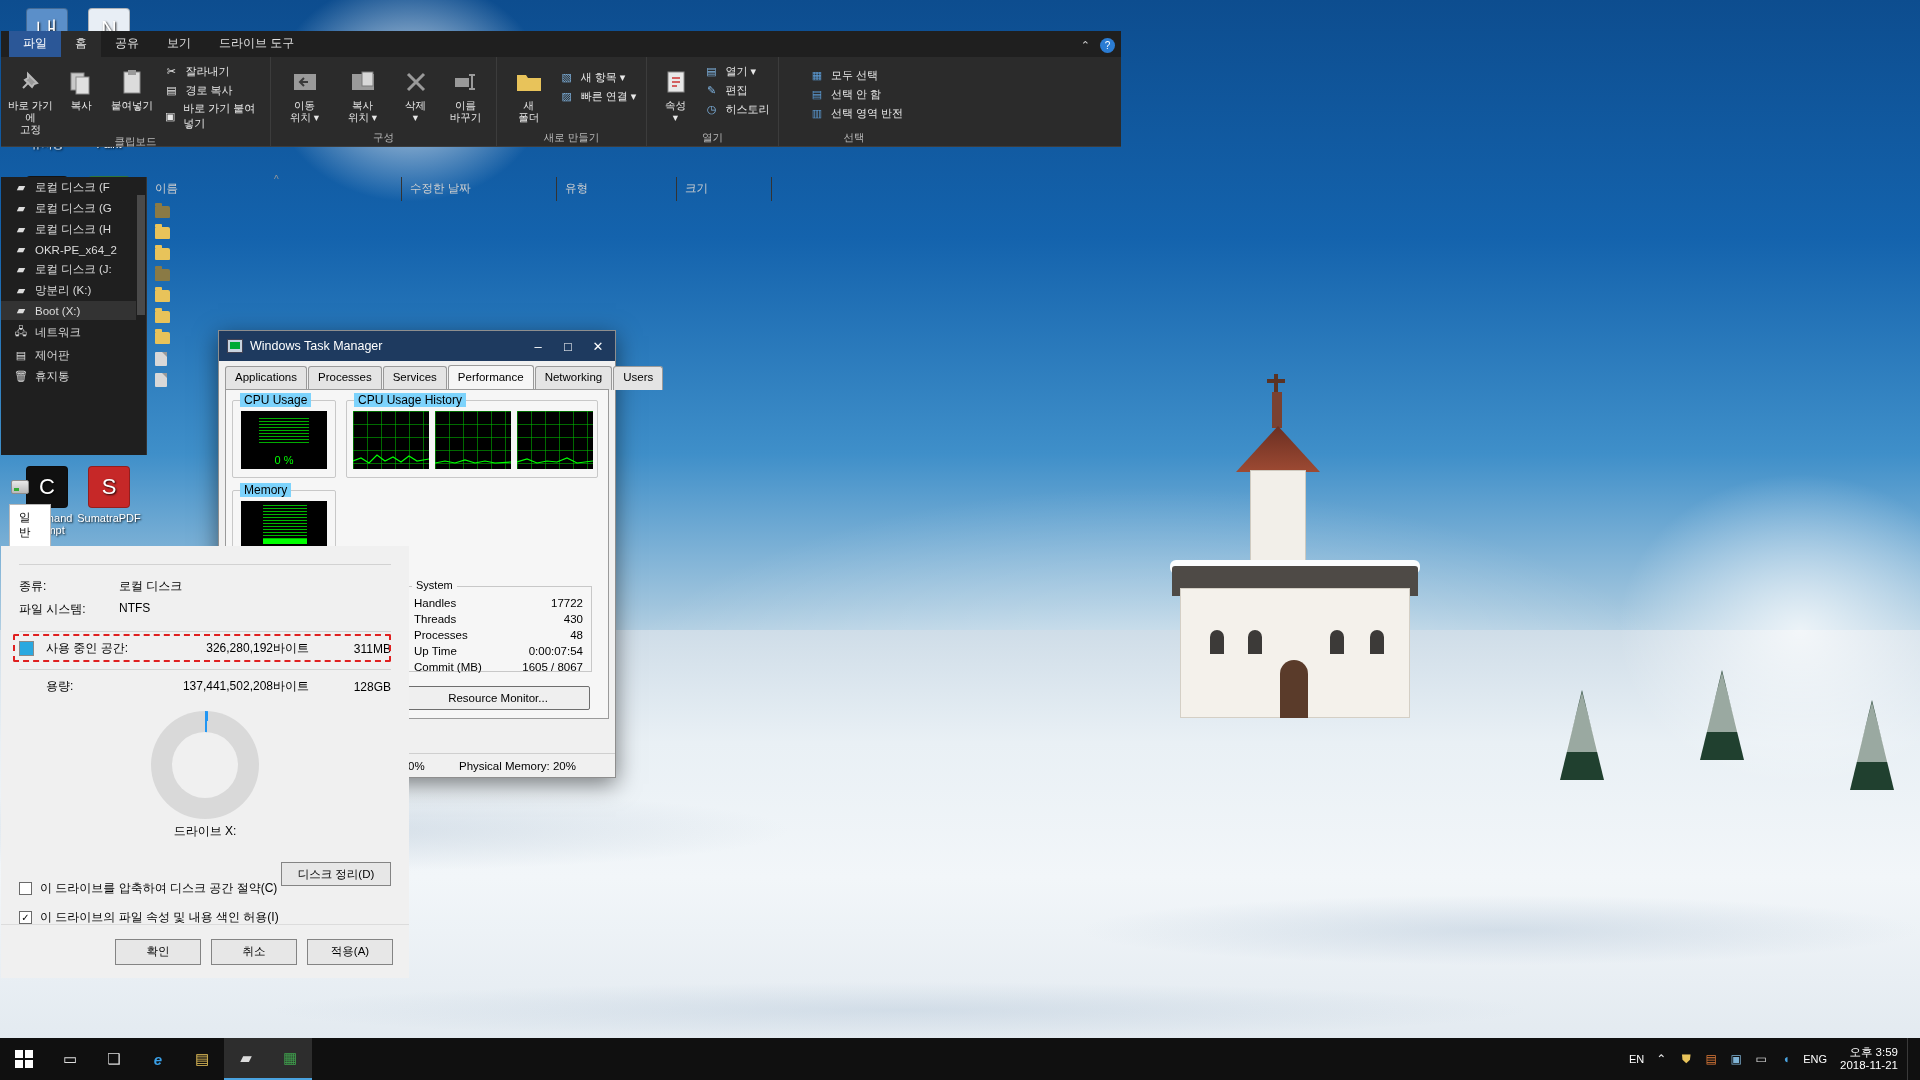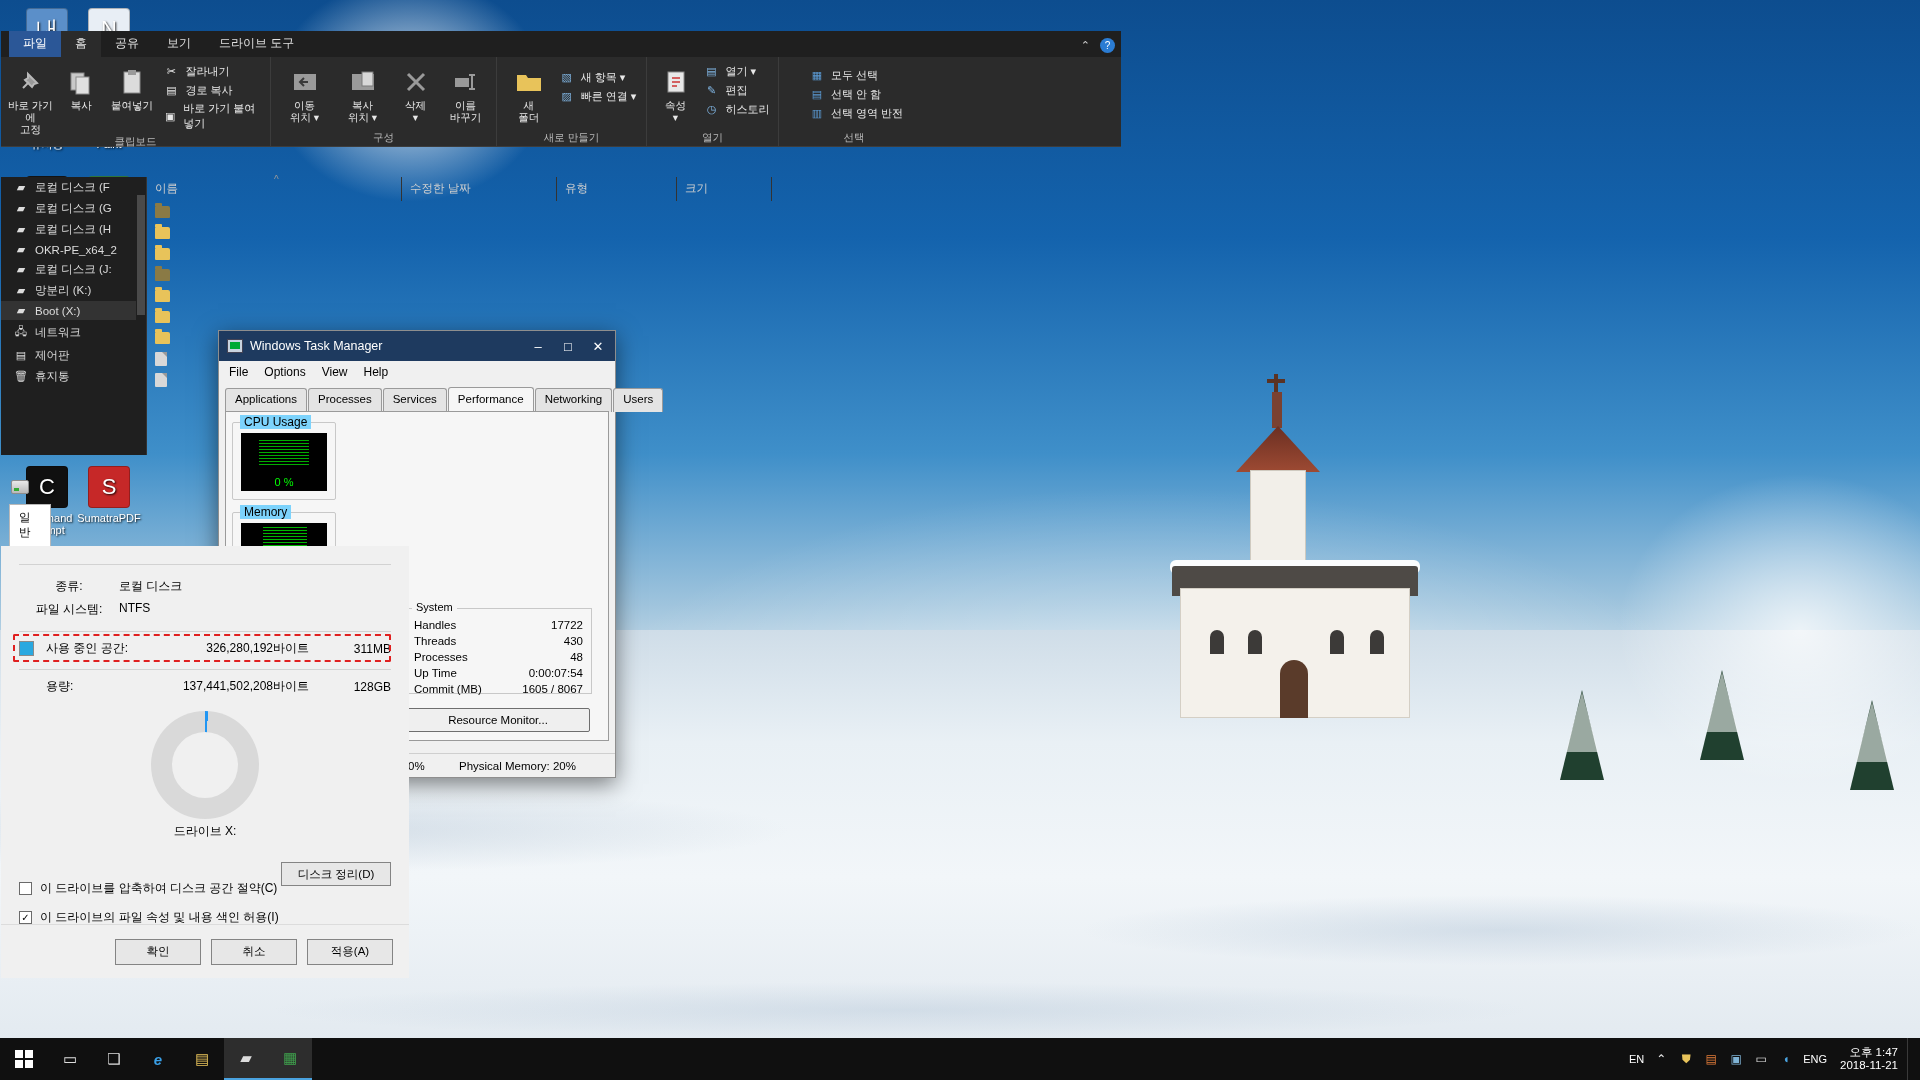--- a/index.html
+++ b/index.html
@@ -168,21 +168,21 @@
   .pr-drive-row { display:flex; align-items:center; gap:16px; padding:6px 0 12px;}
   #pr-driveicon { width:46px; height:34px; position:relative;}
   #pr-driveicon .b1{position:absolute;left:2px;top:8px;width:42px;height:20px;background:linear-gradient(180deg,#fafafa,#c9c9c9);
                     border:1px solid #9a9a9a;border-radius:3px;transform:skewY(-6deg);}
   #pr-driveicon .b2{position:absolute;left:6px;top:14px;width:18px;height:8px;background:#2f2f2f;border-radius:1px;}
   #pr-driveicon .b3{position:absolute;left:26px;top:16px;width:5px;height:5px;background:#3c3;border-radius:50%;}
   #pr-name { flex:1; height:25px; border:1px solid #9a9a9a; background:#fff; padding:0 7px; display:flex; align-items:center;
              font-size:12px;}
   .pr-hr { border-top:1px solid #d2d2d2; margin:4px 0 10px; }
   .pr-line { display:flex; font-size:12px; padding:3px 0; }
-  .pr-line .k { width:100px;text-align:center; }
+  .pr-line .k { width:100px; }
   .pr-line .v { flex:1; }
   .pr-space { display:flex; align-items:center; font-size:12px; padding:4px 0; }
   .pr-space .sw { width:15px; height:15px; margin-right:12px; border:1px solid #8a8a8a; }
   .pr-space .lbl { width:124px; }
   .pr-space .byt { flex:1; text-align:right; padding-right:26px; }
   .pr-space .sz { width:56px; text-align:right; }
   #pr-donut { width:108px; height:108px; border-radius:50%; margin:12px auto 4px;
               background:conic-gradient(#2196f3 0 0.9%, #d9d9d9 0.9% 100%);
               display:flex; align-items:center; justify-content:center; }
   #pr-donut .hole { width:66px; height:66px; border-radius:50%; background:#f0f0f0; }
@@ -315,45 +315,60 @@
 
 <div id="taskmgr" class="win9x">
   <div id="tm-title">
     <span class="tm-ico"></span>
     <span>Windows Task Manager</span>
     <span class="sp"></span>
     <span class="tmbtn">–</span>
     <span class="tmbtn">□</span>
     <span class="tmbtn close">✕</span>
   </div>
-  <div id="tm-menu">
-    <span>File</span>
-    <span>Options</span>
-    <span>View</span>
-    <span>Help</span>
-  </div>
   <div id="tm-tabs">
     <div class="tmtab">Applications</div>
     <div class="tmtab">Processes</div>
     <div class="tmtab">Services</div>
     <div class="tmtab active">Performance</div>
     <div class="tmtab">Networking</div>
     <div class="tmtab">Users</div>
   </div>
   <div id="tm-body">
 
     <div class="gbox" style="left:6px;top:10px;width:104px;height:78px">
       <span class="glab">CPU Usage</span>
       <div class="mon" style="left:8px;top:10px;width:86px;height:58px">
         <div style="position:absolute;left:18px;top:6px;width:50px;height:26px;
              background:repeating-linear-gradient(0deg,#0c0 0 1px,transparent 1px 3px);opacity:.85"></div>
         <div class="vlabel">0 %</div>
       </div>
     </div>
 
+    <div class="gbox" style="left:120px;top:10px;width:252px;height:78px">
+      <span class="glab">CPU Usage History</span>
+      <div class="mon" style="left:6px;top:10px;width:76px;height:58px">
+          <div class="grid"></div>
+        <svg width="76" height="58" style="position:absolute;inset:0">
+            <polyline points="0,50 8,47 16,52 24,44 32,50 40,46 48,51 56,45 64,50 76,48" fill="none" stroke="#0f0" stroke-width="1.2"></polyline>
+          </svg>
+      </div>
+      <div class="mon" style="left:88px;top:10px;width:76px;height:58px">
+          <div class="grid"></div>
+        <svg width="76" height="58" style="position:absolute;inset:0">
+            <polyline points="0,52 10,50 20,52 30,49 40,52 50,50 60,52 76,51" fill="none" stroke="#0f0" stroke-width="1.2"></polyline>
+          </svg>
+      </div>
+      <div class="mon" style="left:170px;top:10px;width:76px;height:58px">
+          <div class="grid"></div>
+        <svg width="76" height="58" style="position:absolute;inset:0">
+            <polyline points="0,51 10,48 20,52 30,50 40,51 50,47 60,52 76,50" fill="none" stroke="#0f0" stroke-width="1.2"></polyline>
+          </svg>
+      </div>
+    </div>
 
     <div class="gbox" style="left:6px;top:100px;width:104px;height:78px">
       <span class="glab">Memory</span>
       <div class="mon" style="left:8px;top:10px;width:86px;height:58px">
         <div style="position:absolute;left:22px;top:4px;width:44px;height:34px;
              background:repeating-linear-gradient(0deg,#0c0 0 1px,transparent 1px 3px);opacity:.9"></div>
         <div style="position:absolute;left:22px;top:38px;width:44px;height:5px;background:#0f0"></div>
         <div class="vlabel">1.63GB</div>
       </div>
     </div>
@@ -909,18 +924,18 @@
   <div id="tray">
     <span style="font-size:11px">EN</span>
     <span class="trayico">⌃</span>
     <span class="trayico" style="color:#e8c35a">⛊</span>
     <span class="trayico" style="color:#e07b39">▤</span>
     <span class="trayico" style="color:#7fb3d5">▣</span>
     <span class="trayico">▭</span>
     <span class="trayico" style="color:#4aa3e0">◖</span>
     <span style="font-size:11px">ENG</span>
     <span id="clock">
-      <div>오후 1:47</div>
+      <div>오후 3:59</div>
       <div>2018-11-21</div>
     </span>
     <span style="width:5px;height:42px;border-left:1px solid #3a3a3a"></span>
   </div>
 </div>
 
 </body></html>

